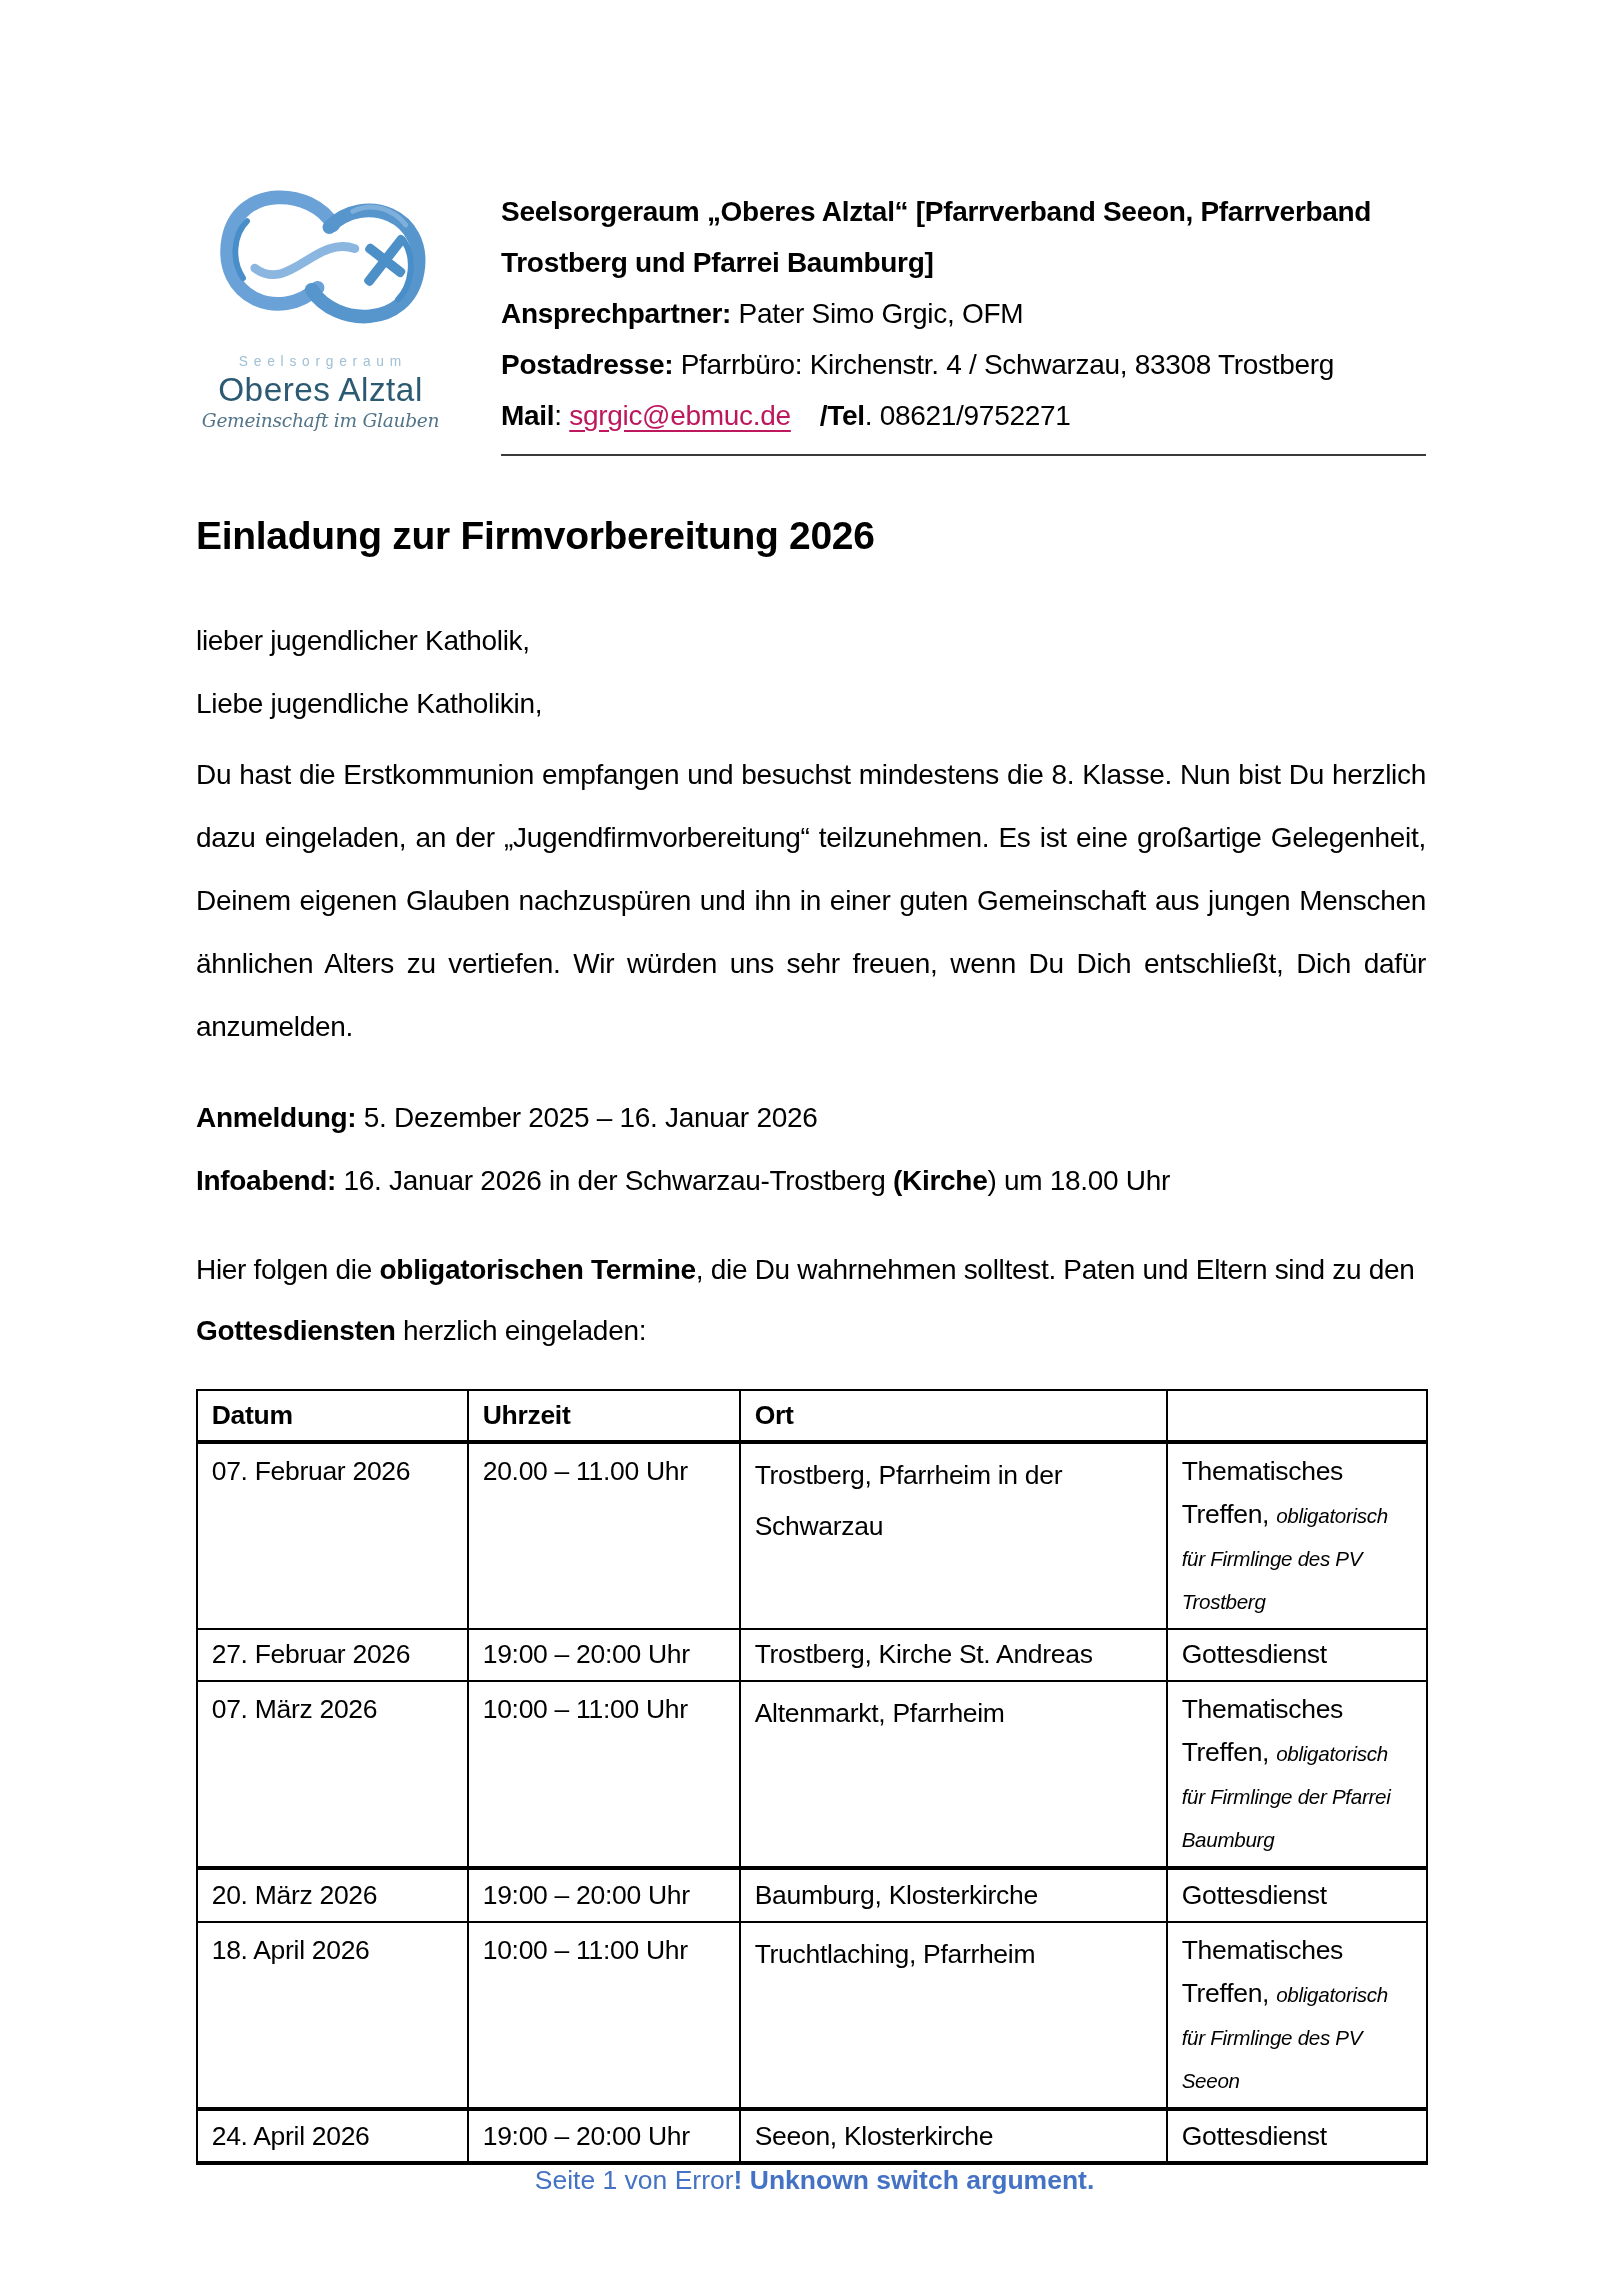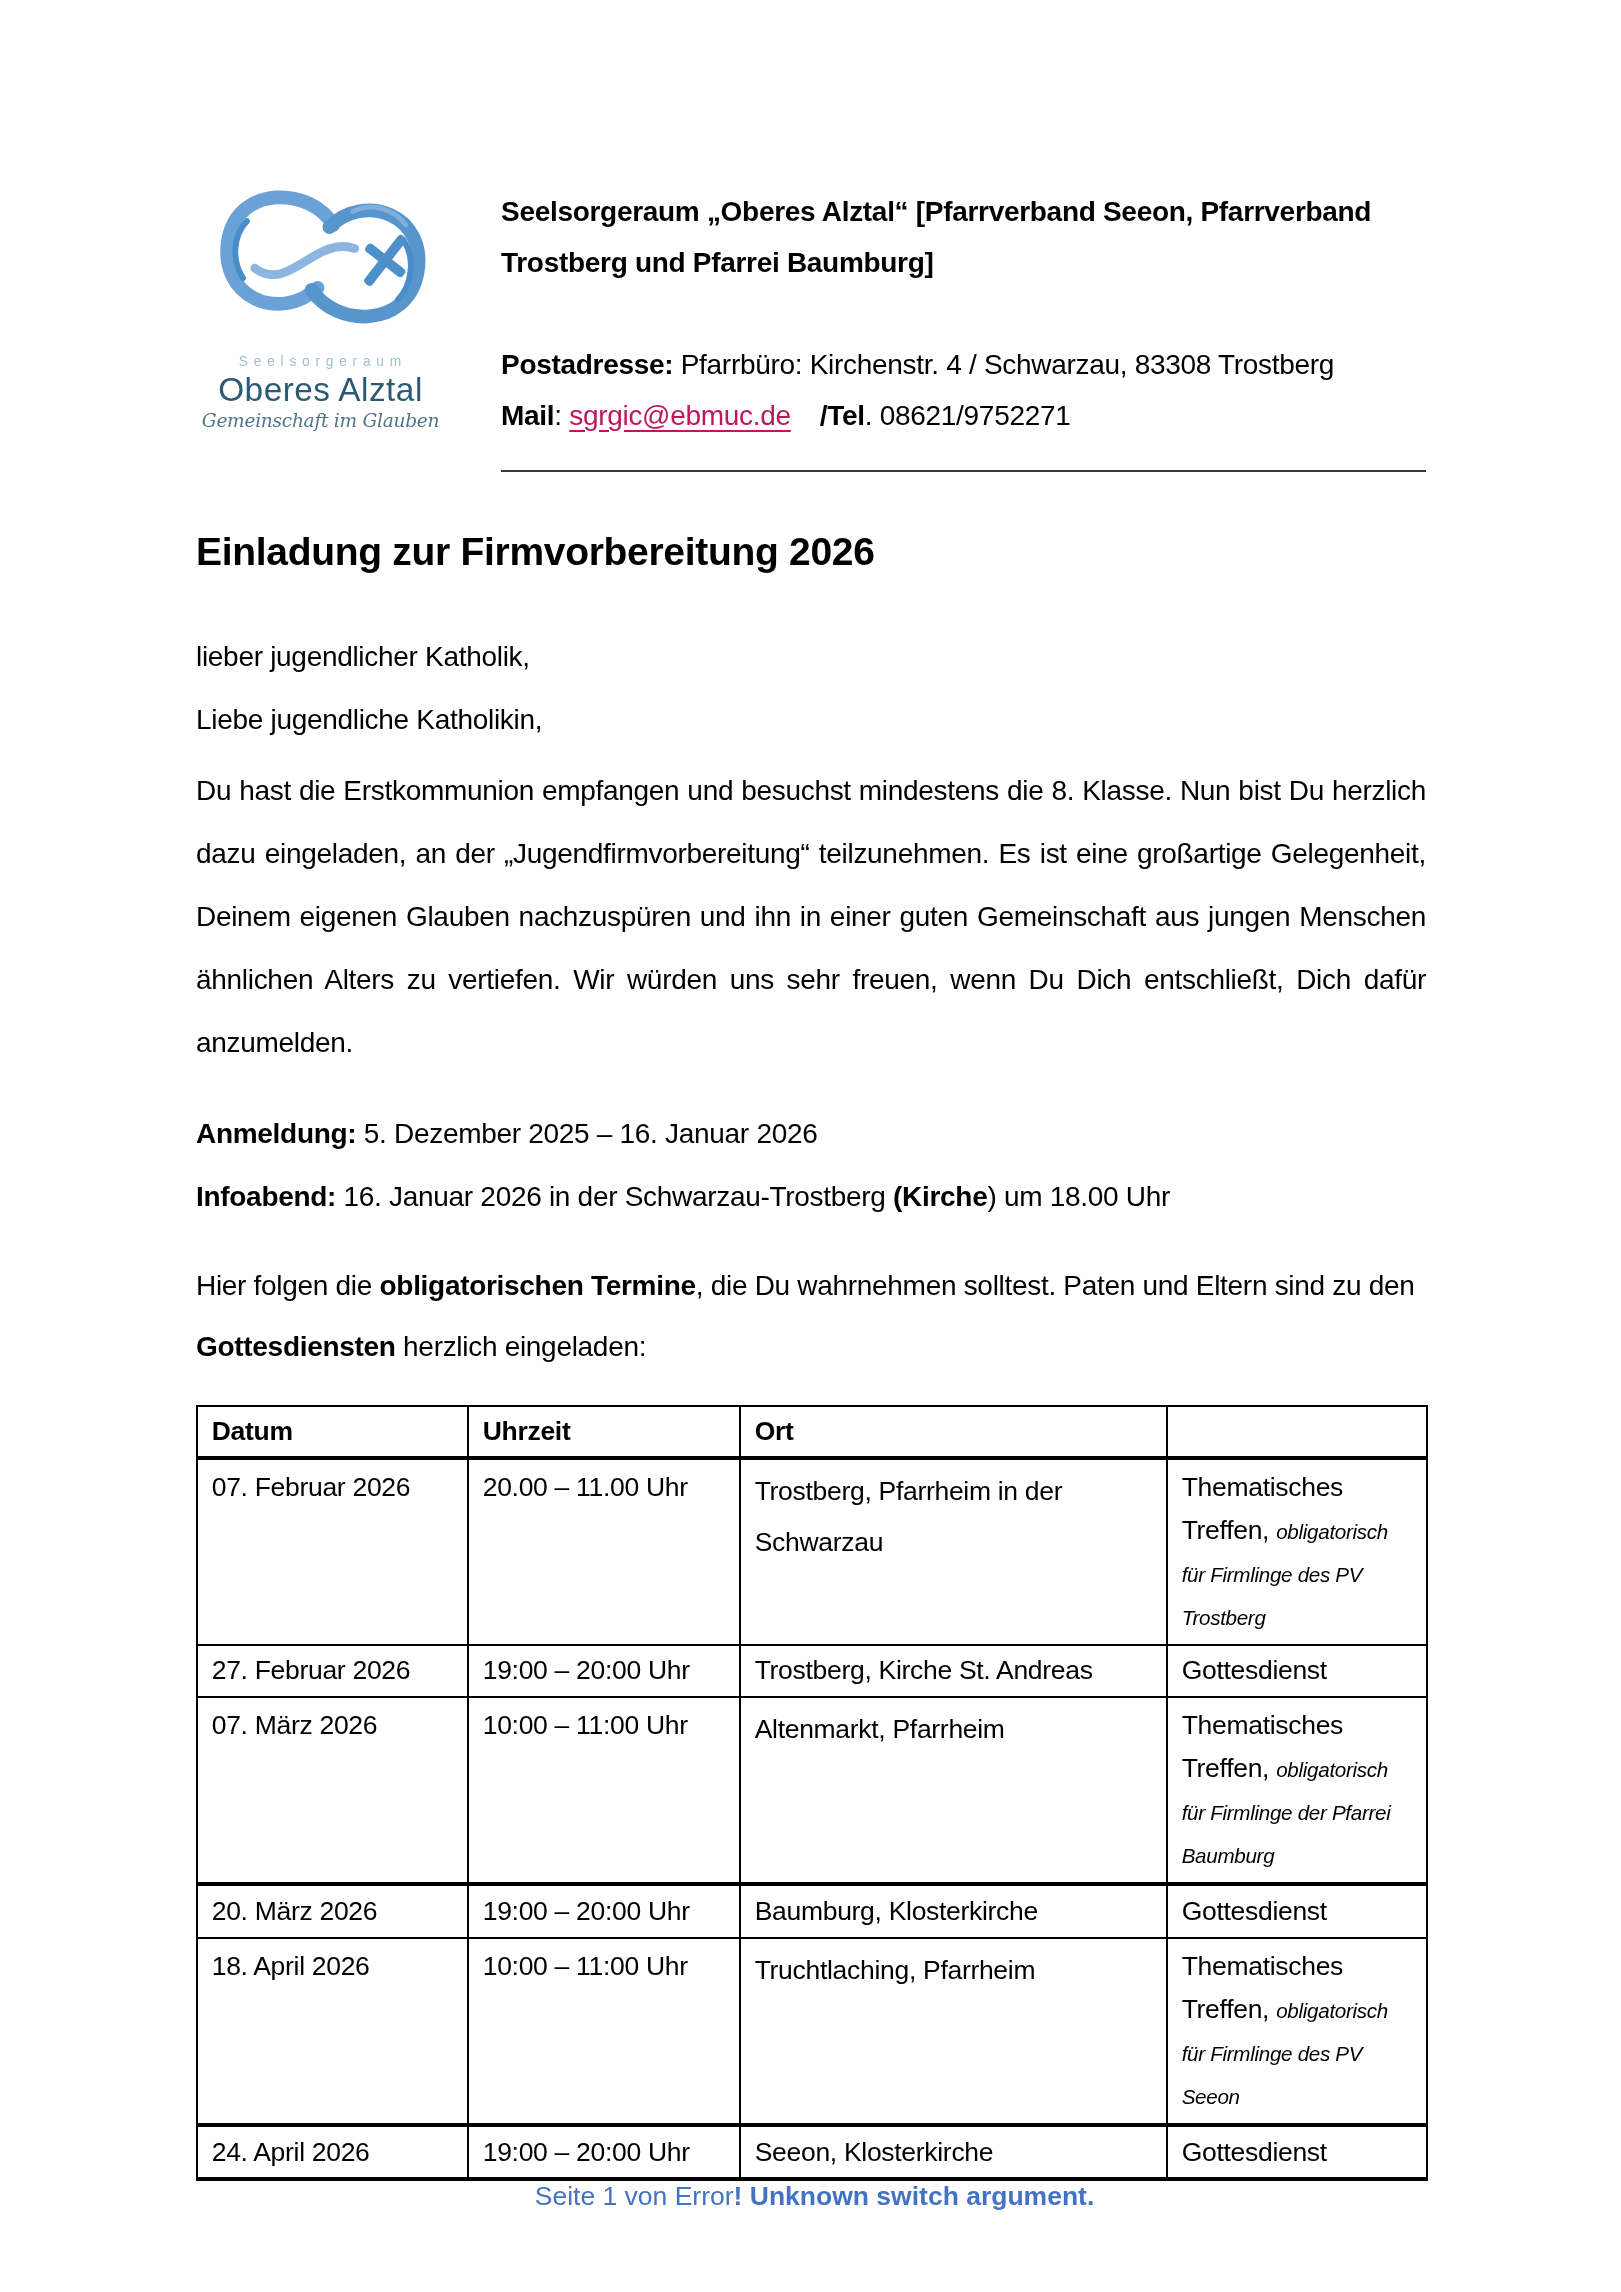--- a/index.html
+++ b/index.html
@@ -14,21 +14,21 @@
     overflow: hidden;
   }
   .content { padding: 174px 195px 0 196px; letter-spacing: -0.3px; }
 
   
   .header-row { display: flex; align-items: flex-start; }
   .logo { width: 250px; flex: none; margin-top: 0; text-align: center; }
   .header-info {
     margin-left: 55px; flex: 1;
     font-size: 28px; line-height: 51px;
-    padding-top: 11.8px; padding-bottom: 29px;
+    padding-top: 11.8px; padding-bottom: 13px;
     border-bottom: 2.9px solid #3a3a3a;
   }
   .header-info b { font-weight: 700; }
   .mail-link { text-decoration: underline; text-underline-offset: 4.9px; color: #be185d; }
   .tel-label { margin-left: 29px; }
 
   
   .doc-title { margin: 57px 0 0 0; font-size: 39px; line-height: 45px; font-weight: 700; }
   .greeting { margin-top: 51px; font-size: 28px; line-height: 63px; }
   .intro { margin-top: 7.8px; font-size: 28px; line-height: 63px; text-align: justify; }
@@ -82,21 +82,21 @@
           <rect x="-24" y="-5" width="48" height="10" rx="4"></rect>
         </g>
         <text x="127" y="196" text-anchor="middle" font-size="14" letter-spacing="1" fill="#9fc0d4">S e e l s o r g e r a u m</text>
         <text x="127" y="231" text-anchor="middle" font-size="34" letter-spacing="0.5" fill="#2c5a72">Oberes Alztal</text>
         <text x="127" y="258" text-anchor="middle" font-size="19" font-style="italic" fill="#517489" font-family="DejaVu Serif, serif">Gemeinschaft im Glauben</text>
       </svg>
     </div>
 
     <div class="header-info">
       <b>Seelsorgeraum „Oberes Alztal“ [Pfarrverband Seeon, Pfarrverband Trostberg und Pfarrei Baumburg]</b><br>
-      <br>
+      <span><b>Ansprechpartner:</b><span> Pater Simo Grgic, OFM</span></span><br>
       <span><b>Postadresse:</b><span> Pfarrbüro: Kirchenstr. 4 / Schwarzau, 83308 Trostberg</span></span><br>
       <span><b>Mail</b><span>: </span><span class="mail-link">sgrgic@ebmuc.de</span><b class="tel-label">/Tel</b><span>. 08621/9752271</span></span>
     </div>
   </div>
 
   <h1 class="doc-title">Einladung zur Firmvorbereitung 2026</h1>
 
   <div class="greeting">
     <div>lieber jugendlicher Katholik,</div>
     <div>Liebe jugendliche Katholikin,</div>

